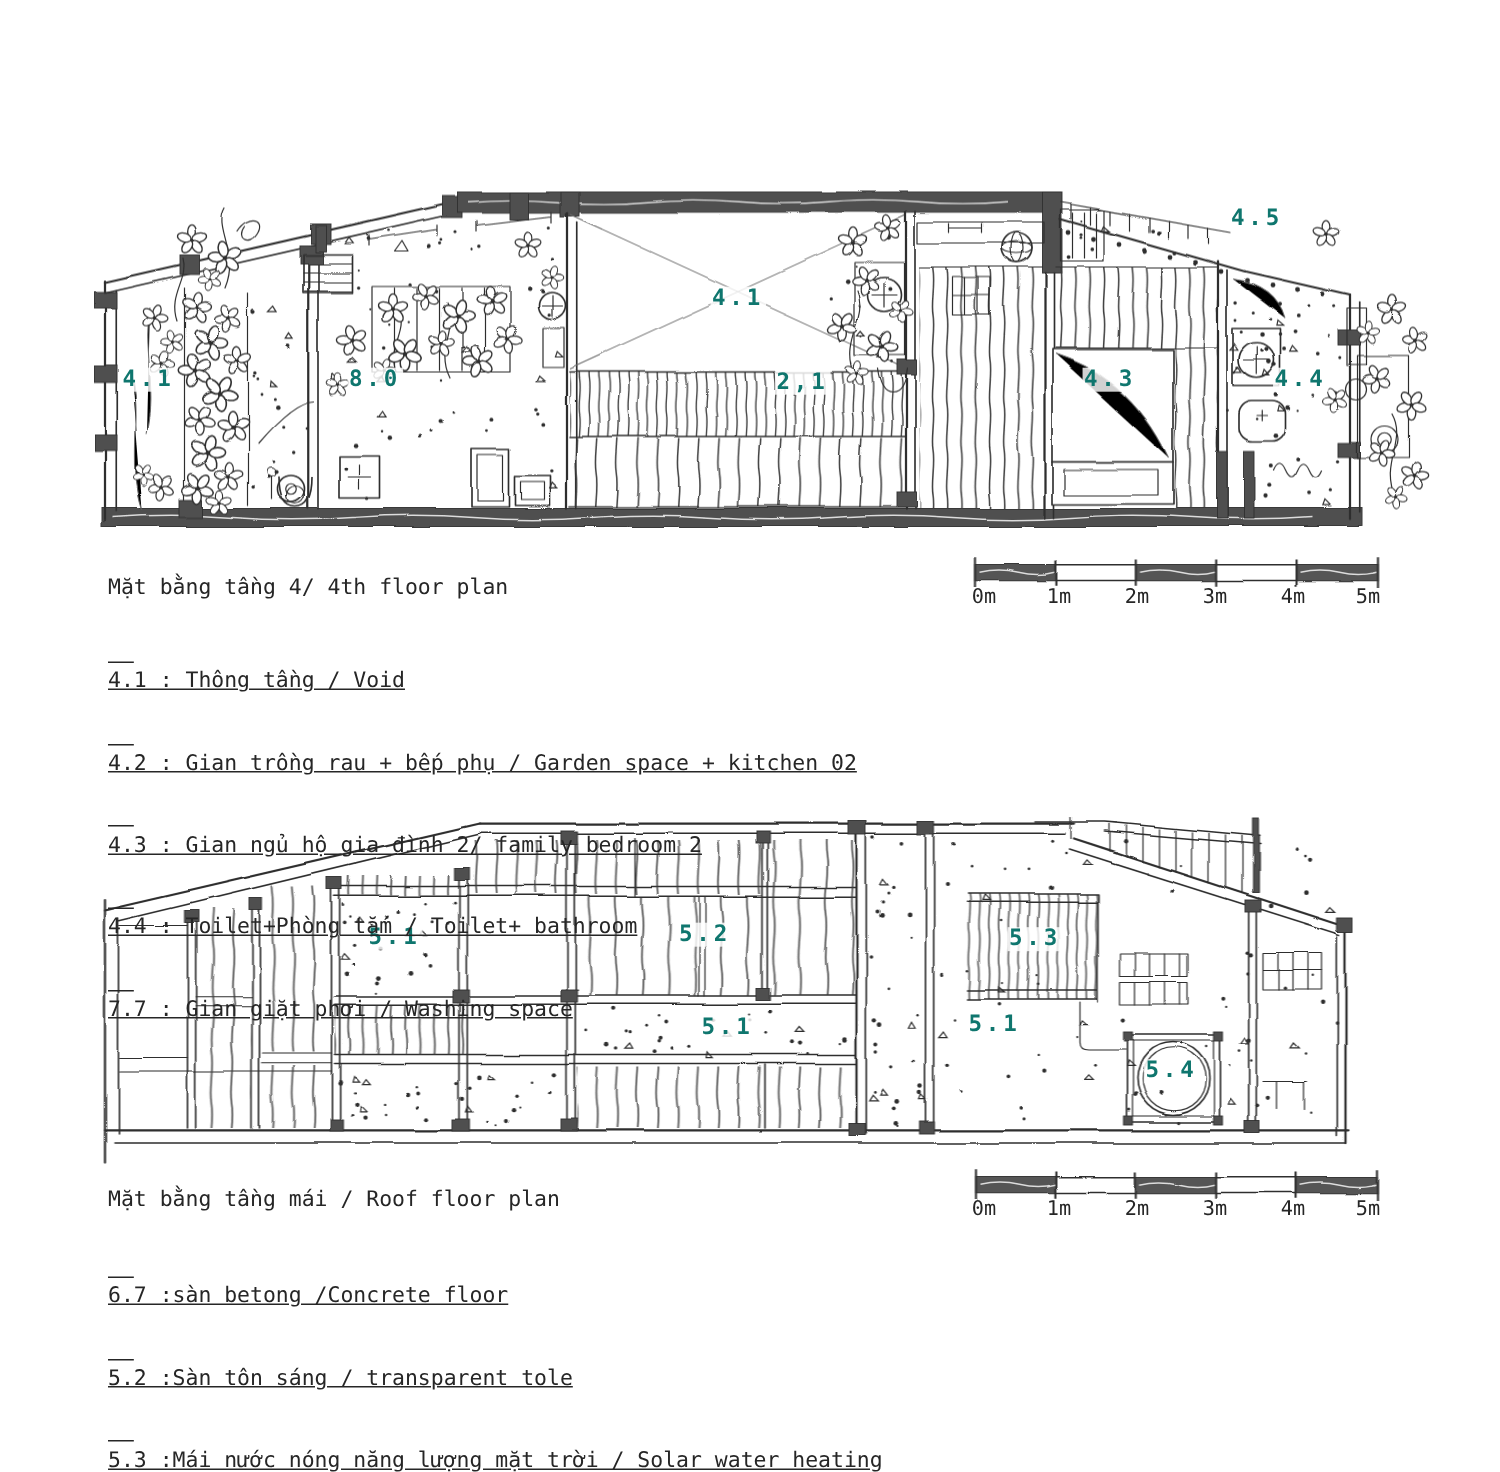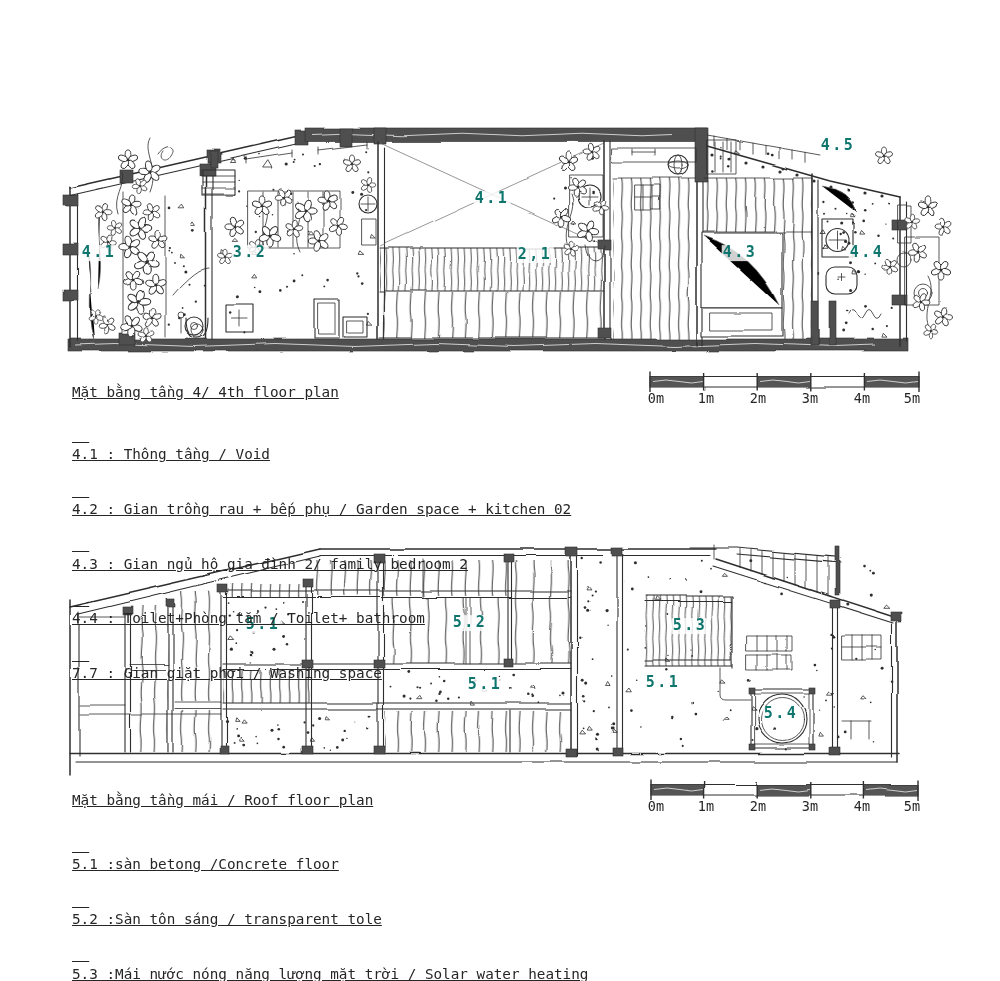--- a/index.html
+++ b/index.html
@@ -11,21 +11,21 @@
   .w08{stroke-width:.8;}
   .thin{stroke:#6a6a6a;stroke-width:.7;}
   .band{fill:#4f4f4f;stroke:#2f2f2f;stroke-width:.6;}
   .wfill{fill:#fff;}
   .scrib{stroke:#fff;stroke-width:.9;fill:none;opacity:.8;}
   .plabel{position:absolute;transform:translate(-50%,-50%);
      font:700 15px "DejaVu Sans Mono","Liberation Mono",monospace;
      letter-spacing:2.5px;color:#0f766e;background:rgba(255,255,255,.82);
      padding:0 1px;line-height:1.05;white-space:nowrap;}
   .sheet-title{position:absolute;font:14.3px/18px "DejaVu Sans Mono","Liberation Mono",monospace;
-     color:#262626;white-space:pre;text-decoration:underline;}
+     color:#262626;white-space:pre;}
   .legend-block{position:absolute;font:14.3px/18.2px "DejaVu Sans Mono","Liberation Mono",monospace;
      color:#262626;white-space:pre;text-decoration:underline;}
   .scale-label{position:absolute;transform:translate(-50%,0);
      font:13.5px/14px "DejaVu Sans Mono","Liberation Mono",monospace;color:#262626;}
 </style>
 </head>
 <body>
 
 <div class="page">
 
@@ -742,21 +742,21 @@
     <rect x="864.4" y="376.5" width="53.6" height="10.5" fill="#545454"></rect>
     <path class="scrib" d="M653 381.5 q13 -3 26 0 t24 0 M760 381.5 q13 -3 26 0 t24 0 M867 381.5 q13 -3 26 0 t24 0"></path>
     <path d="M650 371.5 V392 M703.6 373 V390.5 M757.2 373 V390.5 M810.8 373 V390.5 M864.4 373 V390.5 M918 371.5 V392" stroke="#2f2f2f" stroke-width="1.4" fill="none"></path>
   </g>
   <use href="#sbar" transform="translate(0,408)"></use>
 
 </g>
 </svg>
 
 <div class="plabel" style="left:99px;top:253px">4.1</div>
-<div class="plabel" style="left:250px;top:253px">3.2</div>
+<div class="plabel" style="left:250px;top:253px">8.0</div>
 <div class="plabel" style="left:492px;top:199px">4.1</div>
 <div class="plabel" style="left:535px;top:255px">2,1</div>
 <div class="plabel" style="left:740px;top:253px">4.3</div>
 <div class="plabel" style="left:867px;top:253px">4.4</div>
 <div class="plabel" style="left:838px;top:146px">4.5</div>
 
 <div class="plabel" style="left:263px;top:625px">5.1</div>
 <div class="plabel" style="left:470px;top:623px">5.2</div>
 <div class="plabel" style="left:485px;top:685px">5.1</div>
 <div class="plabel" style="left:663px;top:683px">5.1</div>
@@ -766,21 +766,21 @@
 <div class="sheet-title" style="left:72px;top:383px">Mặt bằng tầng 4/ 4th floor plan</div>
 <div class="legend-block" style="left:72px;top:409px">
   <div>4.1 : Thông tầng / Void</div>
   <div>4.2 : Gian trồng rau + bếp phụ / Garden space + kitchen 02</div>
   <div>4.3 : Gian ngủ hộ gia đình 2/ family bedroom 2</div>
   <div>4.4 : Toilet+Phòng tắm / Toilet+ bathroom</div>
   <div>7.7 : Gian giặt phơi / Washing space</div>
 </div>
 <div class="sheet-title" style="left:72px;top:791px">Mặt bằng tầng mái / Roof floor plan</div>
 <div class="legend-block" style="left:72px;top:819px">
-  <div>5.1 :sàn betong /Concrete floor</div>
+  <div>6.7 :sàn betong /Concrete floor</div>
   <div>5.2 :Sàn tôn sáng / transparent tole</div>
   <div>5.3 :Mái nước nóng năng lượng mặt trời / Solar water heating</div>
   
 </div>
 
 <div class="scale-label" style="left:656px;top:391px">0m</div>
 <div class="scale-label" style="left:706px;top:391px">1m</div>
 <div class="scale-label" style="left:758px;top:391px">2m</div>
 <div class="scale-label" style="left:810px;top:391px">3m</div>
 <div class="scale-label" style="left:862px;top:391px">4m</div>

